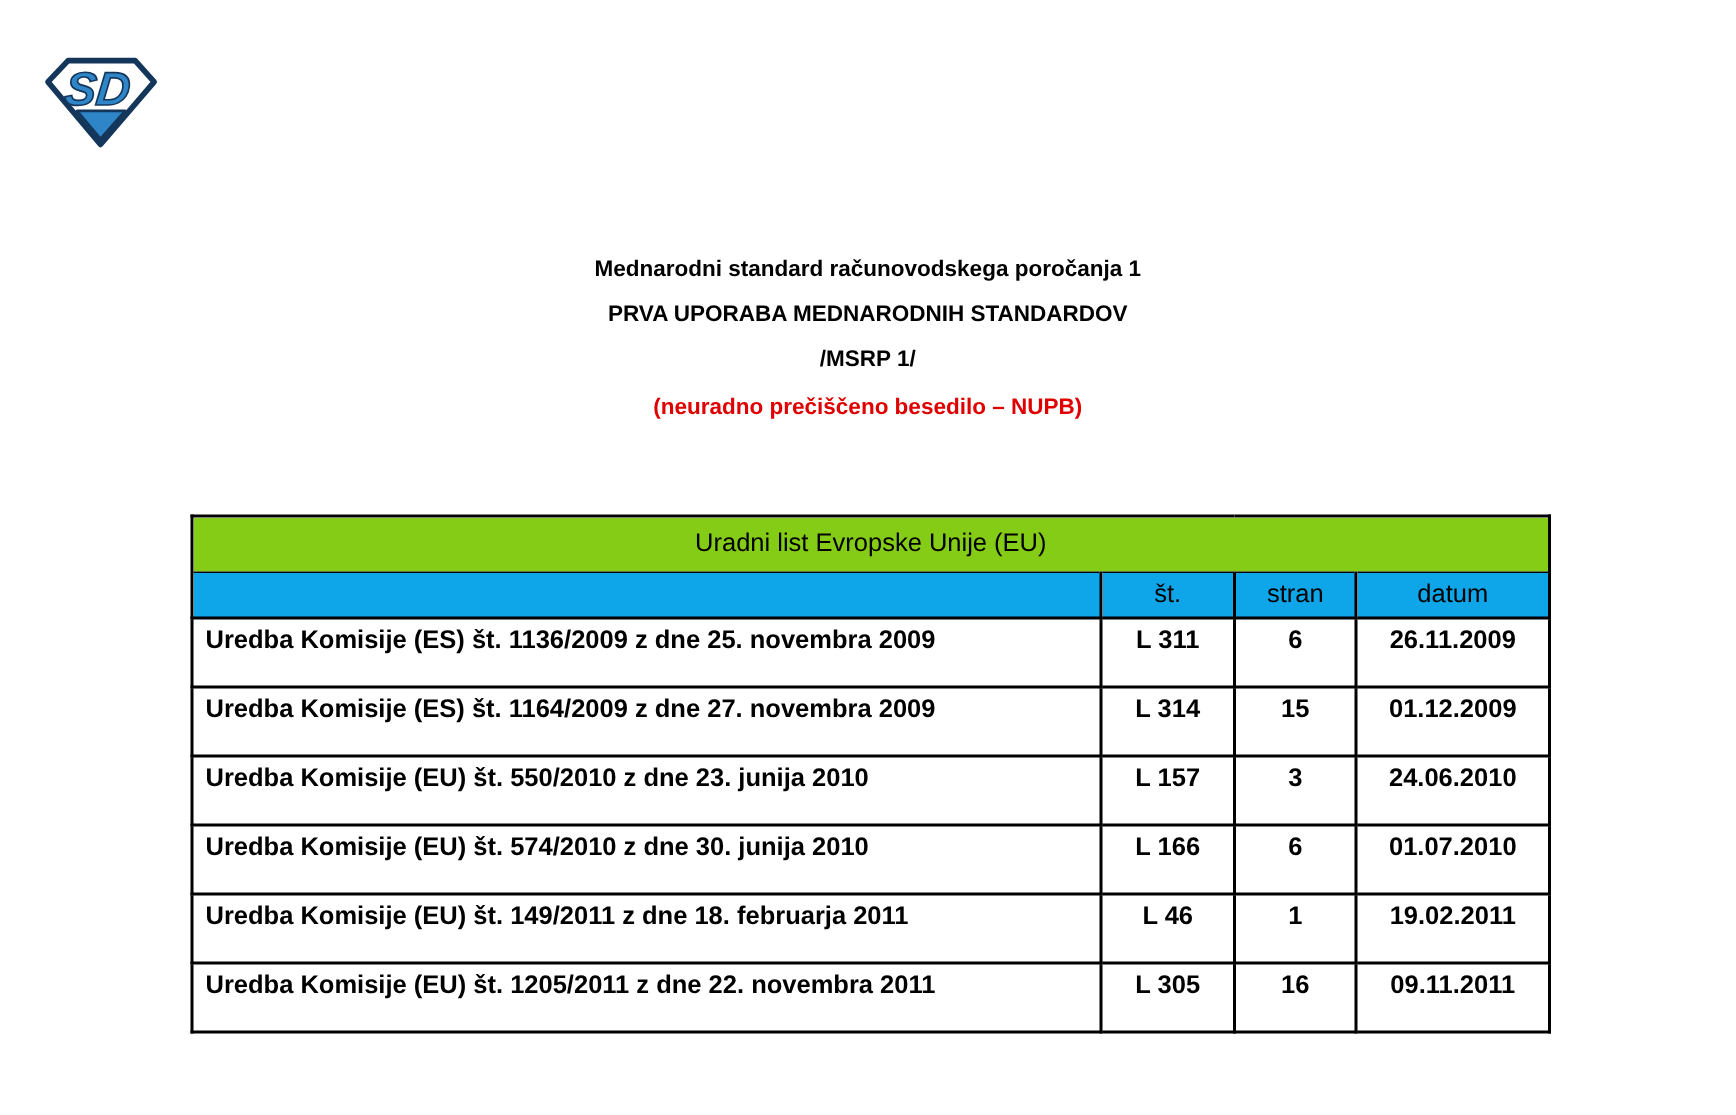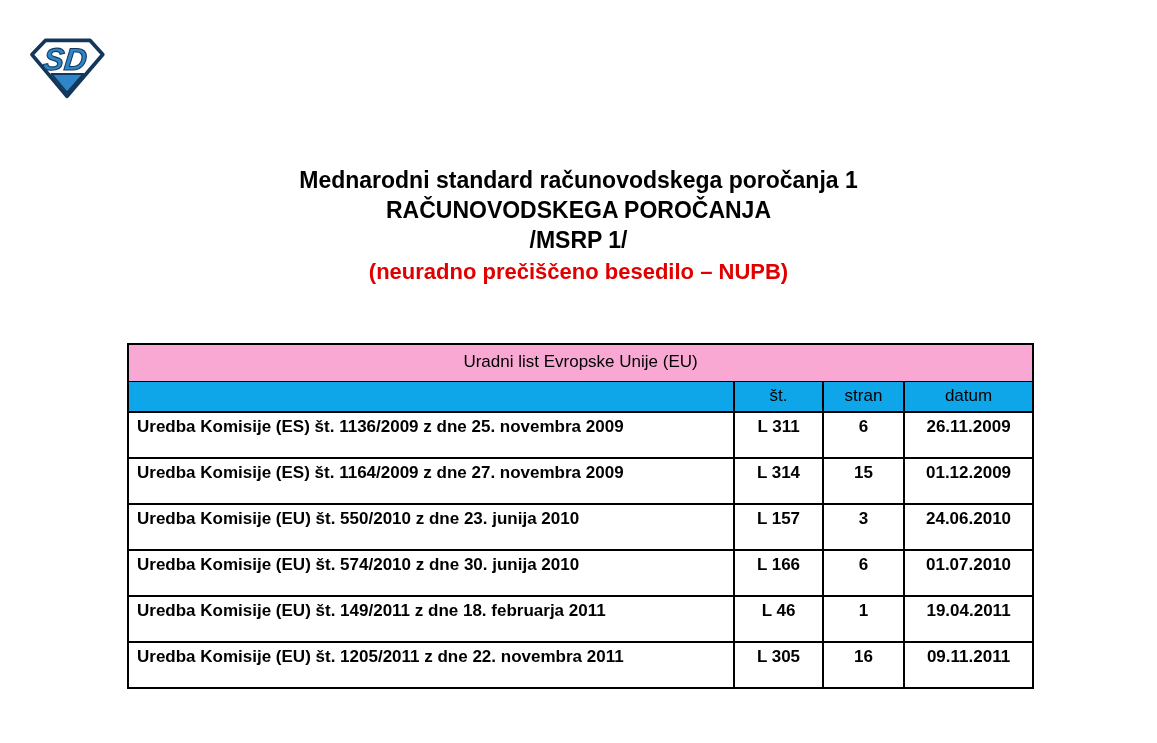--- a/index.html
+++ b/index.html
@@ -25,28 +25,28 @@
 
   
   .title-block {
     position: absolute;
     top: 165px;
     left: 0;
     width: 100%;
     text-align: center;
   }
   .title-line {
-    font-size: 23px;
+    font-size: 15px;
     font-weight: bold;
     line-height: 30px;
     color: #000000;
     letter-spacing: 0px;
   }
   .subtitle-red {
-    font-size: 22px;
+    font-size: 15px;
     font-weight: bold;
     line-height: 30px;
     margin-top: 2px;
     color: #e00000;
   }
 
   
   table.journal {
     position: absolute;
     left: 127px;
@@ -57,21 +57,21 @@
     font-size: 17px;
   }
   table.journal td {
     border: 2px solid #000000;
     vertical-align: top;
     padding: 4px 8px 2px 8px;
     overflow: hidden;
     white-space: nowrap;
   }
   tr.caption-row td {
-    background: #f9a8d4;
+    background: #84cc16;
     text-align: center;
     font-weight: normal;
     height: 37px;
     padding-top: 7px;
     border-bottom-width: 1px;
   }
   tr.head-row td {
     background: #0ea5e9;
     text-align: center;
     font-weight: normal;
@@ -95,21 +95,21 @@
   <div class="logo">
     <svg viewBox="0 0 110 88" width="82" height="68" aria-hidden="true">
       <path d="M8,26 L26,7 L86,7 L103,26 L55,82 Z" fill="#ffffff" stroke="#14365a" stroke-width="5" stroke-linejoin="round"></path>
       <path d="M34,52 L77,52 L55,77 Z" fill="#2e86c8" stroke="#14365a" stroke-width="2.5" stroke-linejoin="round"></path>
       <text x="56" y="47" font-size="42" font-weight="bold" font-style="italic" font-family="Liberation Sans, sans-serif" fill="#2e86c8" stroke="#14365a" stroke-width="1.5" text-anchor="middle" transform="skewX(-6)">SD</text>
     </svg>
   </div>
 
   <div class="title-block">
     <div class="title-line">Mednarodni standard računovodskega poročanja 1</div>
-    <div class="title-line">RAČUNOVODSKEGA POROČANJA</div>
+    <div class="title-line">PRVA UPORABA MEDNARODNIH STANDARDOV</div>
     <div class="title-line">/MSRP 1/</div>
     <div class="subtitle-red">(neuradno prečiščeno besedilo – NUPB)</div>
   </div>
 
   <table class="journal">
     <colgroup>
       <col style="width:606px">
         <col style="width:89px">
         <col style="width:81px">
         <col style="width:129px">
@@ -146,21 +146,21 @@
       <tr class="data-row">
         <td class="name-cell">Uredba Komisije (EU) št. 574/2010 z dne 30. junija 2010</td>
         <td class="num-cell">L 166</td>
         <td class="page-cell">6</td>
         <td class="date-cell">01.07.2010</td>
       </tr>
       <tr class="data-row">
         <td class="name-cell">Uredba Komisije (EU) št. 149/2011 z dne 18. februarja 2011</td>
         <td class="num-cell">L 46</td>
         <td class="page-cell">1</td>
-        <td class="date-cell">19.04.2011</td>
+        <td class="date-cell">19.02.2011</td>
       </tr>
       <tr class="data-row">
         <td class="name-cell">Uredba Komisije (EU) št. 1205/2011 z dne 22. novembra 2011</td>
         <td class="num-cell">L 305</td>
         <td class="page-cell">16</td>
         <td class="date-cell">09.11.2011</td>
       </tr>
     </tbody>
   </table>
 

